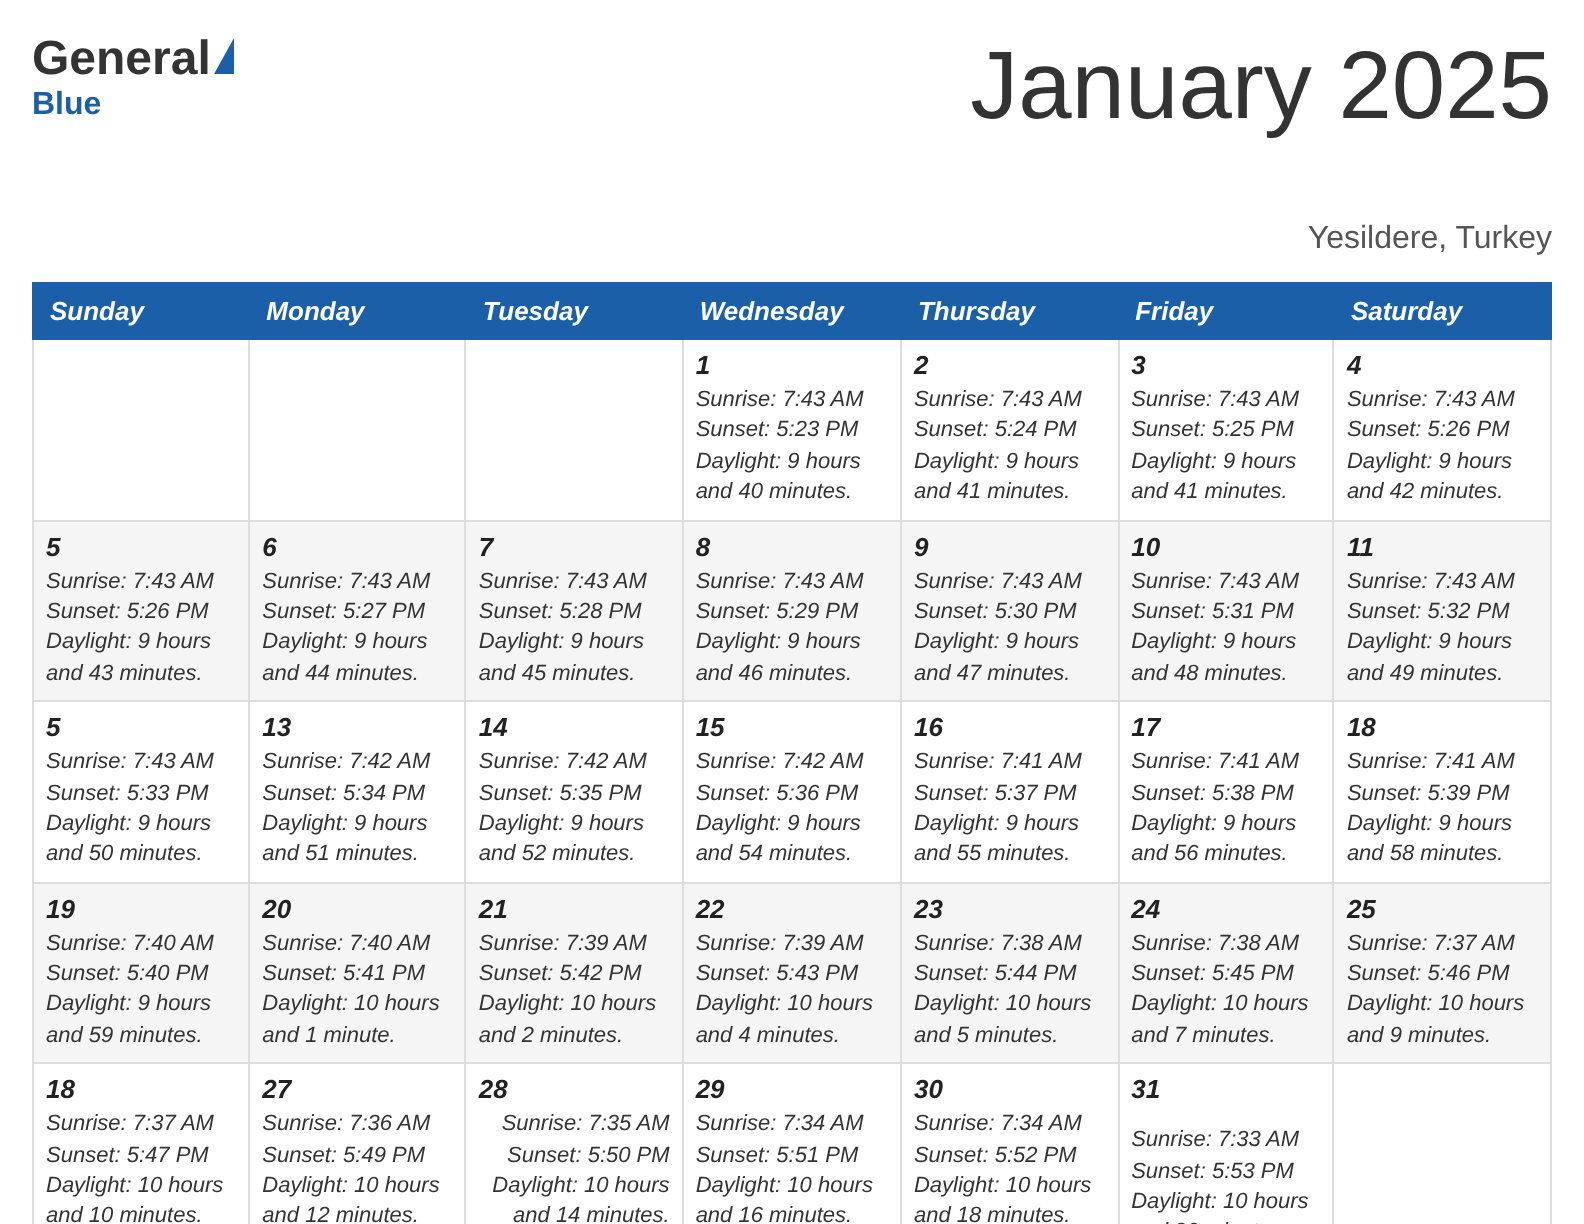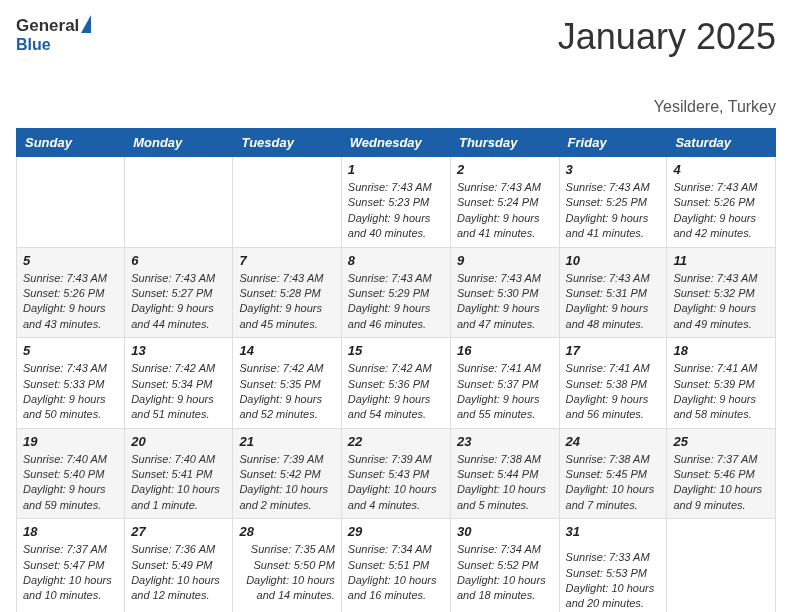--- a/index.html
+++ b/index.html
@@ -19,42 +19,42 @@
     .logo {
       display: flex;
       flex-direction: column;
       align-items: flex-start;
     }
     .logo-top {
       display: flex;
       align-items: center;
     }
     .logo-general {
-      font-size: 17px;
+      font-size: 24px;
       font-weight: bold;
       color: #333;
     }
     .logo-blue {
       font-size: 16px;
       font-weight: bold;
       color: #1a5fa8;
     }
     .logo-triangle {
       width: 0;
       height: 0;
       border-left: 10px solid transparent;
       border-bottom: 18px solid #1a5fa8;
       margin-left: 2px;
       margin-top: -4px;
     }
     .title-block {
       text-align: right;
     }
     .title-block h1 {
-      font-size: 36px;
+      font-size: 48px;
       color: #333;
       font-weight: normal;
     }
     .title-block h2 {
       font-size: 16px;
       color: #555;
       font-weight: normal;
       margin-top: 40px;
     }
     .calendar {

